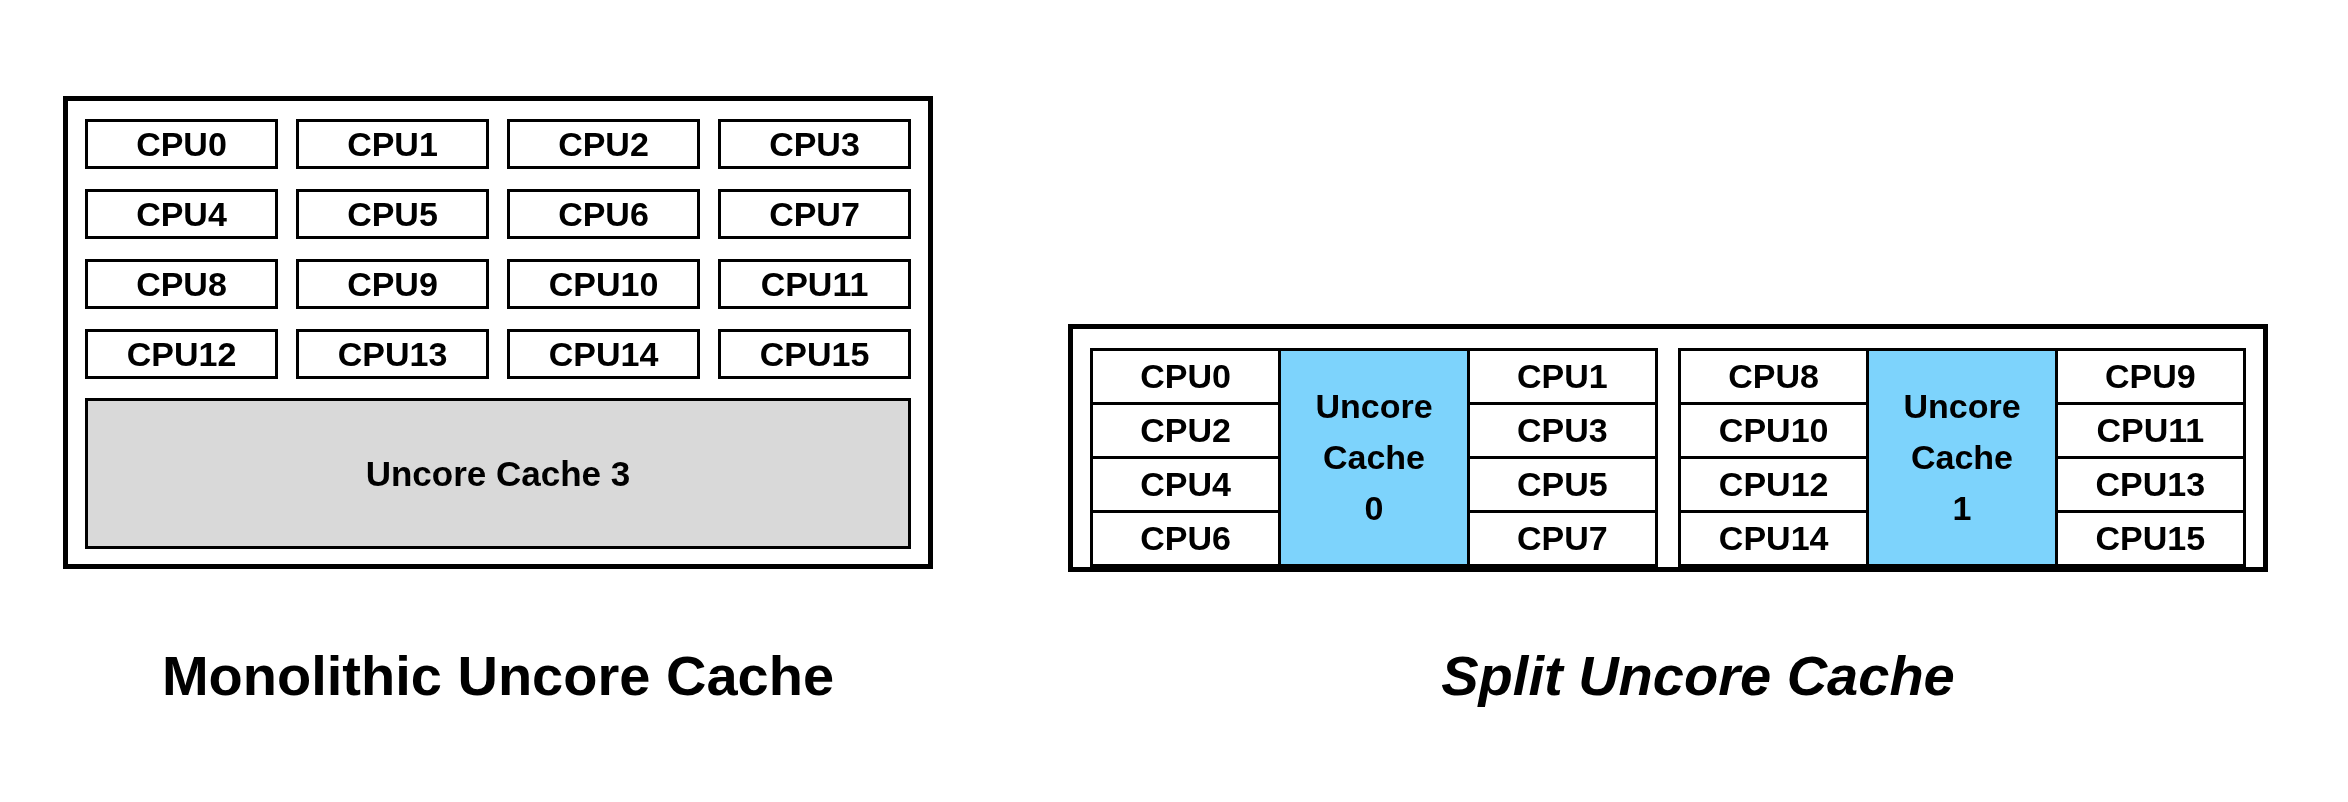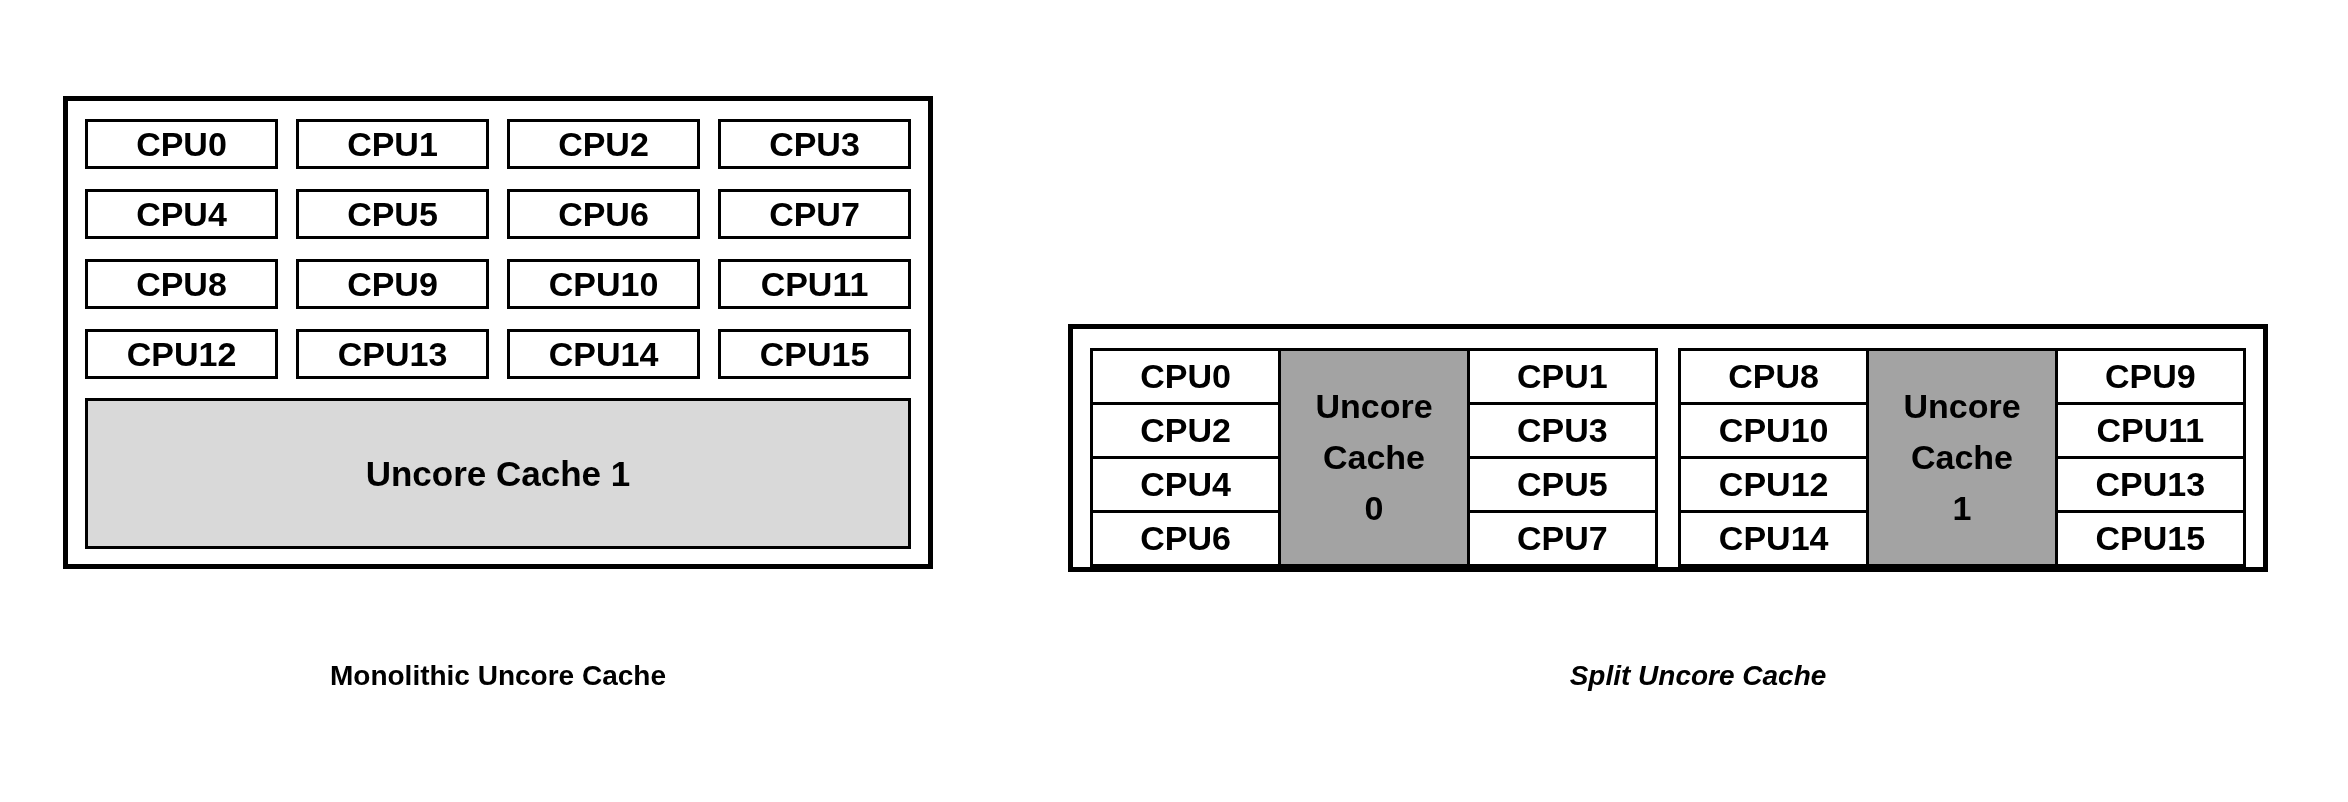--- a/index.html
+++ b/index.html
@@ -87,32 +87,32 @@
     height: 50px;
     padding: 0;
     text-align: center;
     vertical-align: middle;
     font-weight: bold;
     font-size: 34px;
     background: #ffffff;
     box-sizing: border-box;
   }
   table.split-table td.cache-cell {
-    background: #a3a3a3;
+    background: #7dd3fc;
     line-height: 1.5;
   }
   .cache-line { display: block; }
 
   
   .caption {
     position: absolute;
     top: 645px;
     height: 50px;
     font-weight: bold;
-    font-size: 28px;
+    font-size: 56px;
     line-height: 50px;
     text-align: center;
     white-space: nowrap;
   }
   .caption-mono { left: 63px;  width: 870px; }
   .caption-split { left: 1068px; width: 1260px; font-style: italic; }
 </style>
 </head>
 <body>
 
@@ -130,21 +130,21 @@
       <div class="cpu-box">CPU7</div>
       <div class="cpu-box">CPU8</div>
       <div class="cpu-box">CPU9</div>
       <div class="cpu-box">CPU10</div>
       <div class="cpu-box">CPU11</div>
       <div class="cpu-box">CPU12</div>
       <div class="cpu-box">CPU13</div>
       <div class="cpu-box">CPU14</div>
       <div class="cpu-box">CPU15</div>
     </div>
-    <div class="mono-cache">Uncore Cache 1</div>
+    <div class="mono-cache">Uncore Cache 3</div>
   </div>
 
   <div class="split-box">
 
     <table class="split-table">
       <tbody>
         <tr>
           <td>CPU0</td>
           <td class="cache-cell" rowspan="4">
             <span class="cache-line">Uncore</span>

